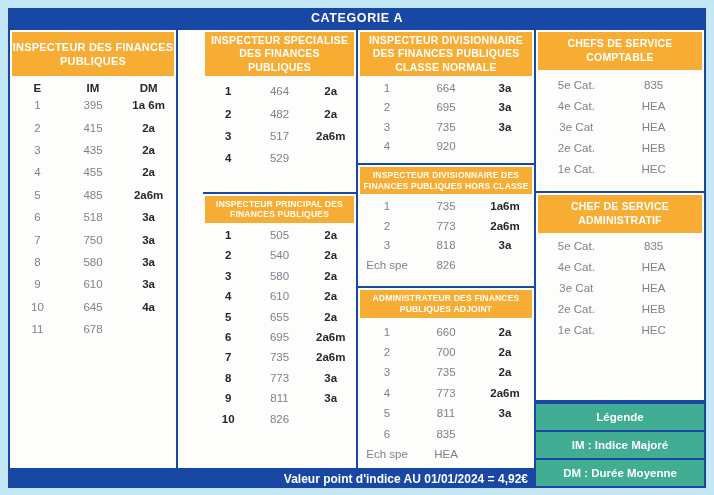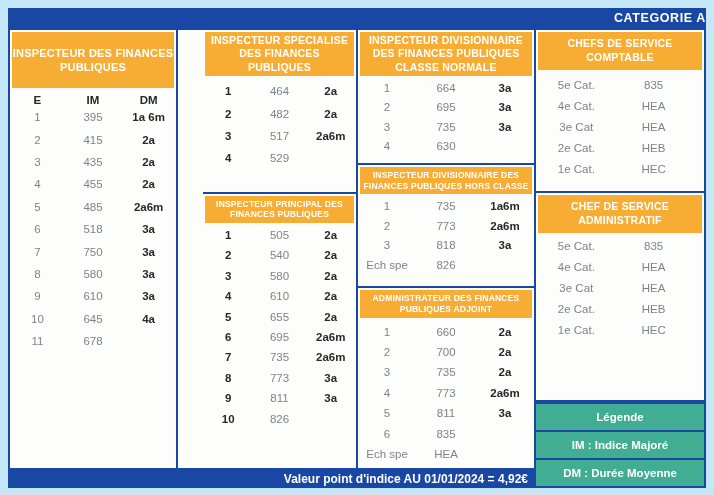--- a/index.html
+++ b/index.html
@@ -1,33 +1,33 @@
 <!DOCTYPE html>
 <html><head>
 <meta charset="utf-8">
 <style>
   html,body{margin:0;padding:0;background:#C3E7F7;}
   .page{position:relative;width:714px;height:495px;background:#C3E7F7;
         font-family:"Liberation Sans",sans-serif;overflow:hidden;}
 
   .titlebar{position:absolute;left:8px;top:8px;width:698px;height:20px;
             background:#1847A4;color:#fff;font-weight:bold;font-size:12.5px;
-            display:flex;align-items:center;justify-content:flex-end;letter-spacing:.6px;}
+            display:flex;align-items:center;justify-content:center;letter-spacing:.6px;}
 
   .box{position:absolute;top:28px;background:#FDFDFB;border:2px solid #1847A4;
        box-sizing:border-box;}
   .box1{left:8px;width:170px;height:442px;}
   .box2{left:176px;width:182px;height:442px;padding-left:25px;}
   .box3{left:356px;width:180px;height:442px;}
   .box4{left:534px;width:172px;height:374px;}
 
   .hdr{margin:2px;background:#F7AD33;color:#fff;font-weight:bold;text-align:center;
        display:flex;align-items:center;justify-content:center;line-height:1.3;
        letter-spacing:.2px;}
-  .hdr-big{height:56px;font-size:11px;}
+  .hdr-big{height:44px;font-size:11px;}
   .hdr-3l{height:44px;font-size:10.5px;padding:0 4px;}
   .hdr-c4{height:38px;font-size:10.5px;}
   .hdr-sub{font-size:8.5px;line-height:1.25;padding:3px 2px;}
 
   .subsec{border-top:2px solid #1847A4;}
 
   .rows .row{display:flex;align-items:center;font-size:11.5px;color:#7B848C;}
   .r22 .row{height:22.4px;}
   .r21 .row{height:21px;}
   .r20 .row{height:20.4px;}
@@ -225,21 +225,21 @@
           <span class="c1">695</span>
           <span class="c2">3a</span>
         </div>
         <div class="row">
           <span class="c0">3</span>
           <span class="c1">735</span>
           <span class="c2">3a</span>
         </div>
         <div class="row">
           <span class="c0">4</span>
-          <span class="c1">630</span>
+          <span class="c1">920</span>
           <span class="c2"></span>
         </div>
       </div>
     <div class="subsec gap7">
       <div class="hdr hdr-sub">INSPECTEUR DIVISIONNAIRE  DES FINANCES PUBLIQUES HORS CLASSE</div>
       <div class="rows r19 m2">
           <div class="row">
             <span class="c0">1</span>
             <span class="c1">735</span>
             <span class="c2">1a6m</span>

